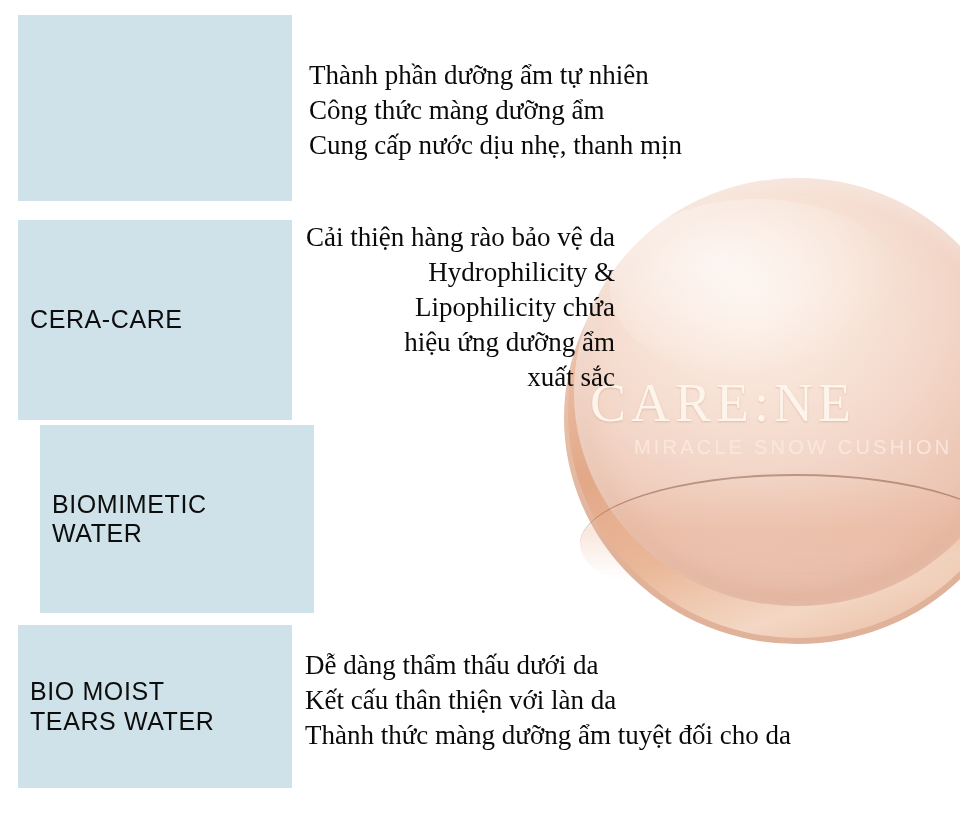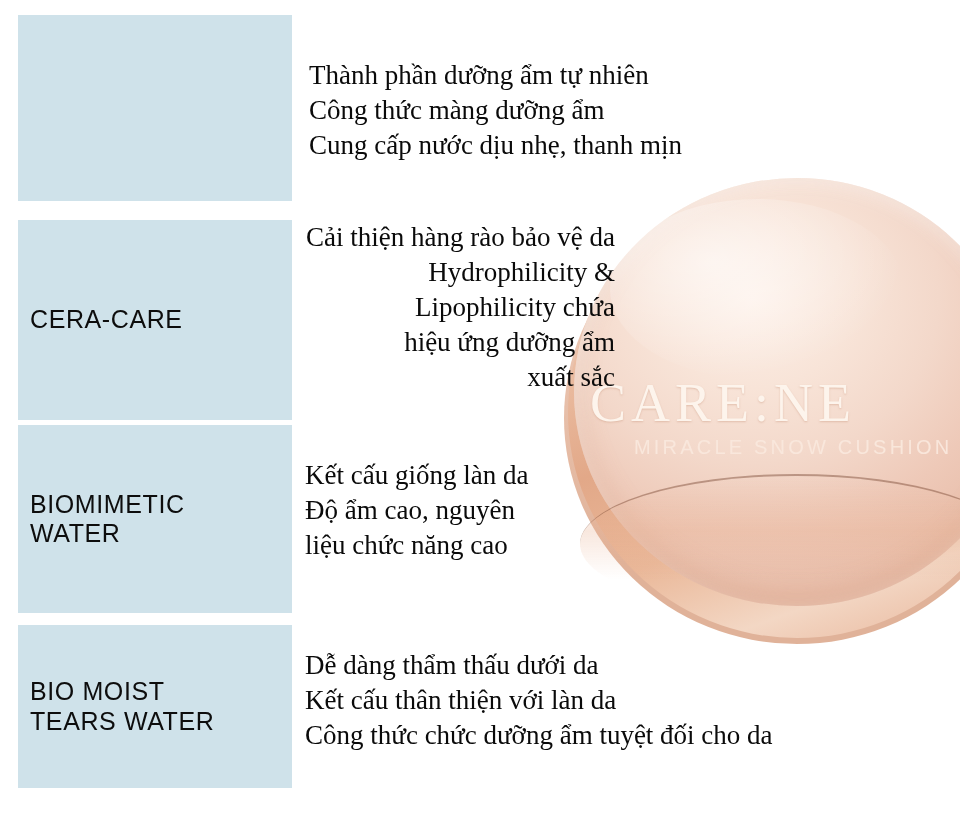--- a/index.html
+++ b/index.html
@@ -143,21 +143,21 @@
   }
   .label-sub {
     font-family: "Liberation Sans", sans-serif;
     font-size: 17px;
     color: #7c8588;
     letter-spacing: .2px;
     margin-top: 7px;
   }
   #box-0 { top: 15px;  height: 186px; }
   #box-1 { top: 220px; height: 200px; }
-  #box-2 { top: 425px; height: 188px; }
+  #box-2 { top: 425px; height: 188px; margin-left: 22px; }
   #box-3 { top: 625px; height: 163px; }
 
   
   .para {
     position: absolute;
     font-family: "Liberation Serif", serif;
     font-size: 27px;
     color: #0a0a0a;
     line-height: 35px;
     white-space: pre-line;
@@ -202,27 +202,24 @@
 Lipophilicity chứa
 hiệu ứng dưỡng ẩm
 xuất sắc</div>
 
   <div class="label-box" id="box-2">
     <div class="label-inner">
       <div class="label-title">BIOMIMETIC
 WATER</div>
     </div>
   </div>
-  <div class="para" id="para-2">Kết cấu giống làn da
-Độ ẩm cao, nguyên
-liệu chức năng cao</div>
 
   <div class="label-box" id="box-3">
     <div class="label-inner">
       <div class="label-title">BIO MOIST
 TEARS WATER</div>
     </div>
   </div>
   <div class="para" id="para-3">Dễ dàng thẩm thấu dưới da
 Kết cấu thân thiện với làn da
-Công thức chức dưỡng ẩm tuyệt đối cho da</div>
+Thành thức màng dưỡng ẩm tuyệt đối cho da</div>
 
 </div>
 
 </body></html>

